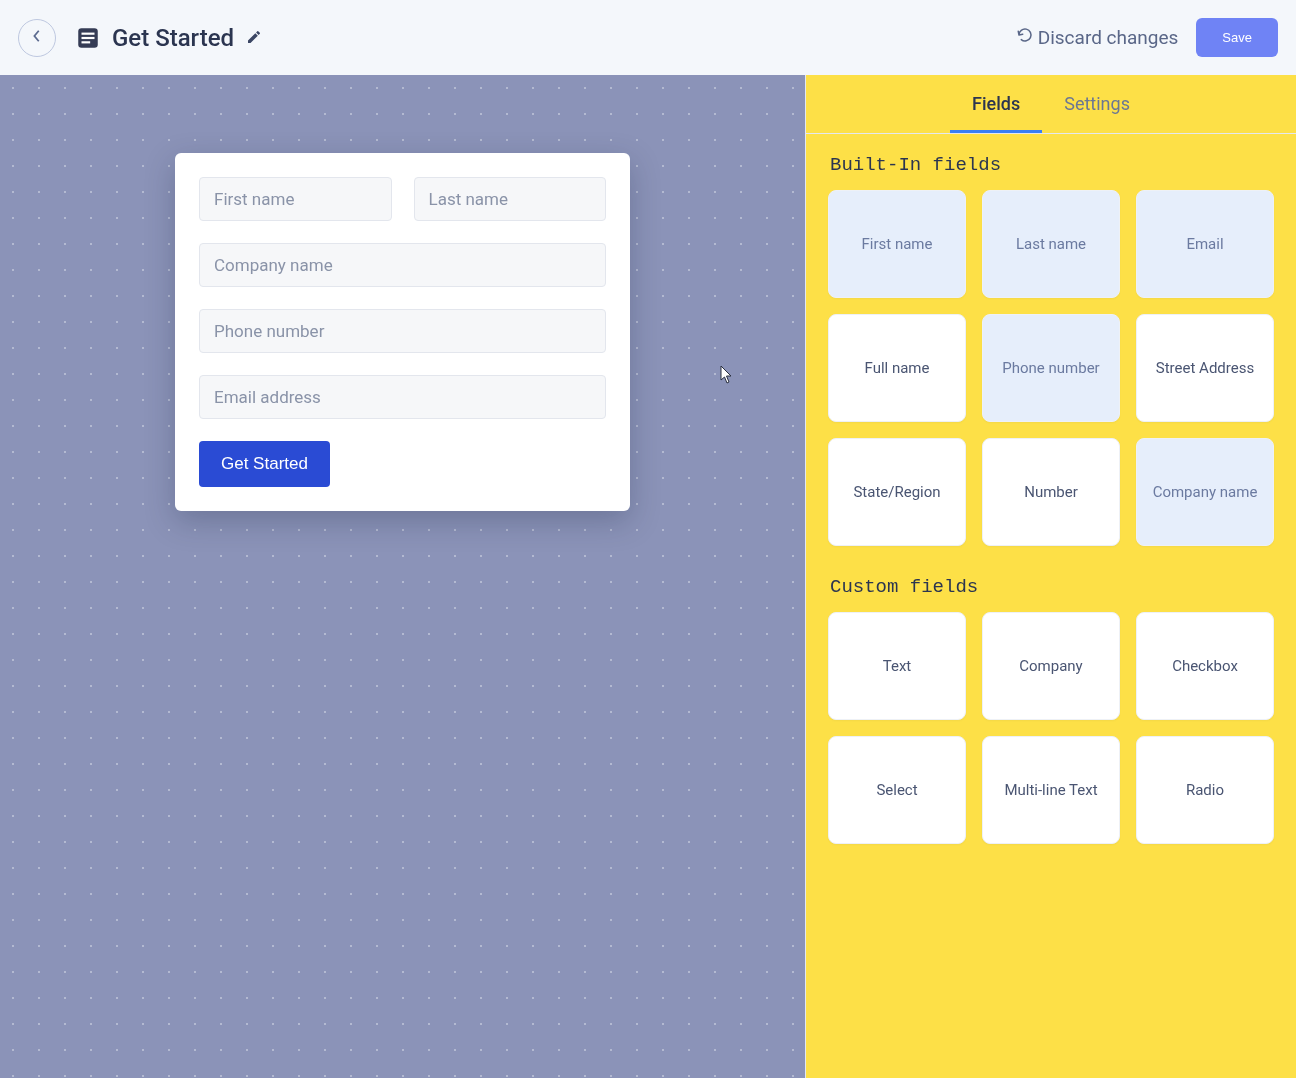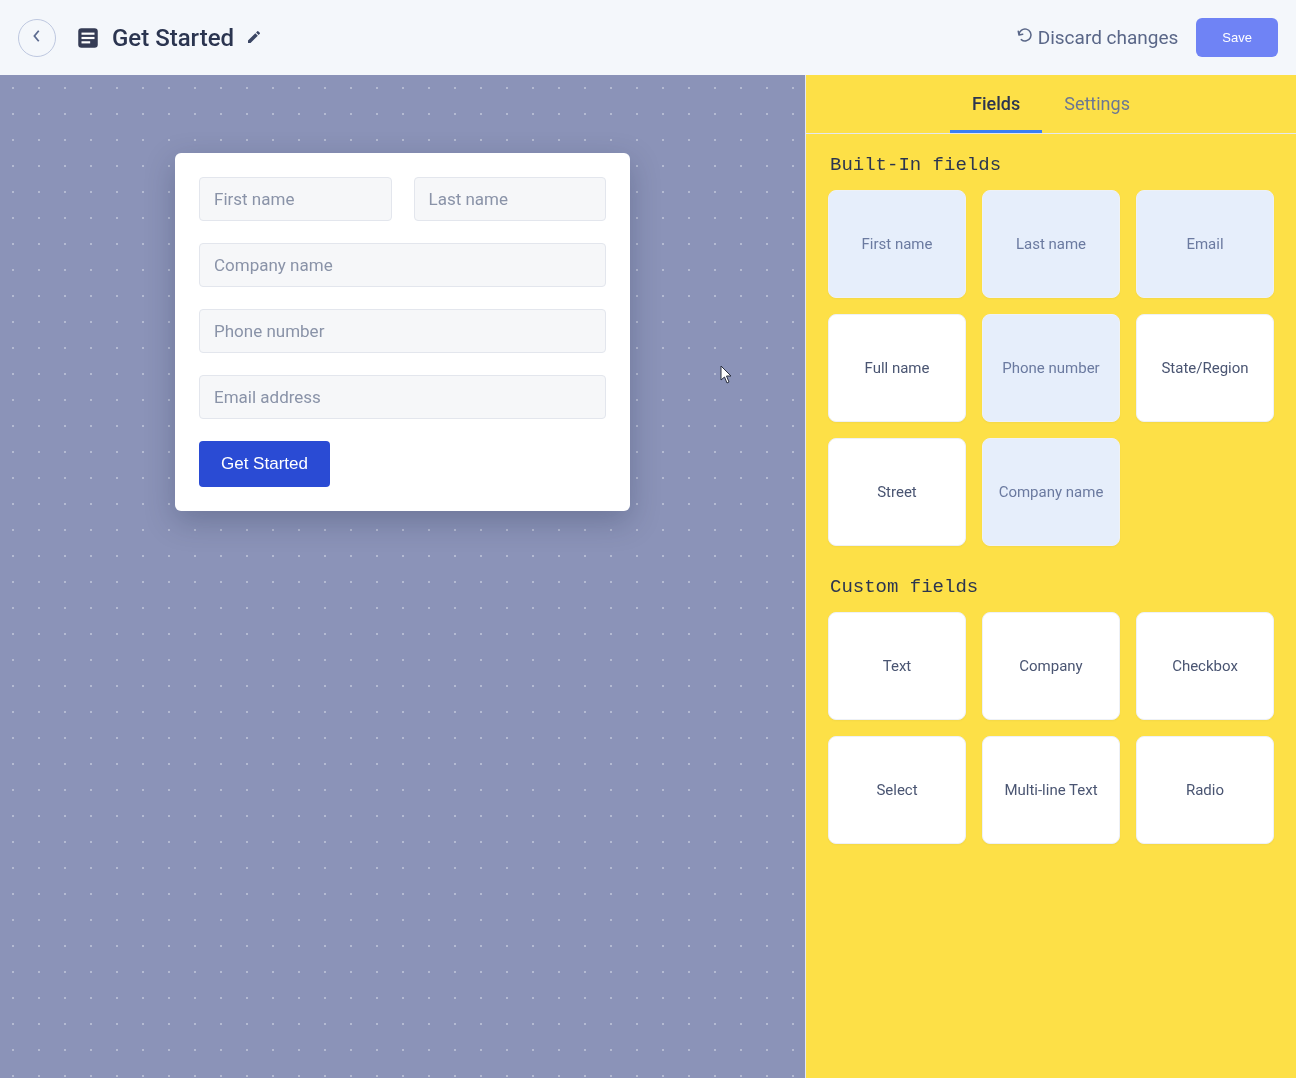--- a/index.html
+++ b/index.html
@@ -264,22 +264,23 @@
       <div class="tab">Settings</div>
     </div>
 
     <div class="section-title">Built-In fields</div>
     <div class="tile-grid">
       <div class="tile used">First name</div>
       <div class="tile used">Last name</div>
       <div class="tile used">Email</div>
       <div class="tile">Full name</div>
       <div class="tile used">Phone number</div>
+      <div class="tile">Street Address</div>
       <div class="tile">State/Region</div>
-      <div class="tile">Street</div>
+      <div class="tile">Number</div>
       <div class="tile used">Company name</div>
     </div>
 
     <div class="section-title">Custom fields</div>
     <div class="tile-grid">
       <div class="tile">Text</div>
       <div class="tile">Company</div>
       <div class="tile">Checkbox</div>
       <div class="tile">Select</div>
       <div class="tile">Multi-line Text</div>

